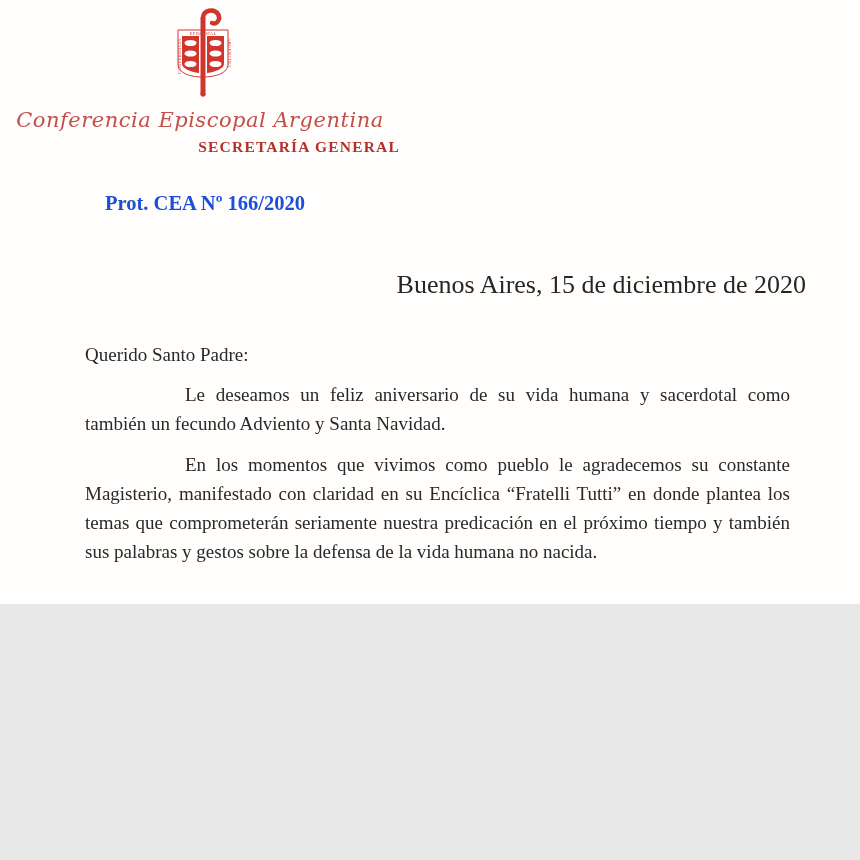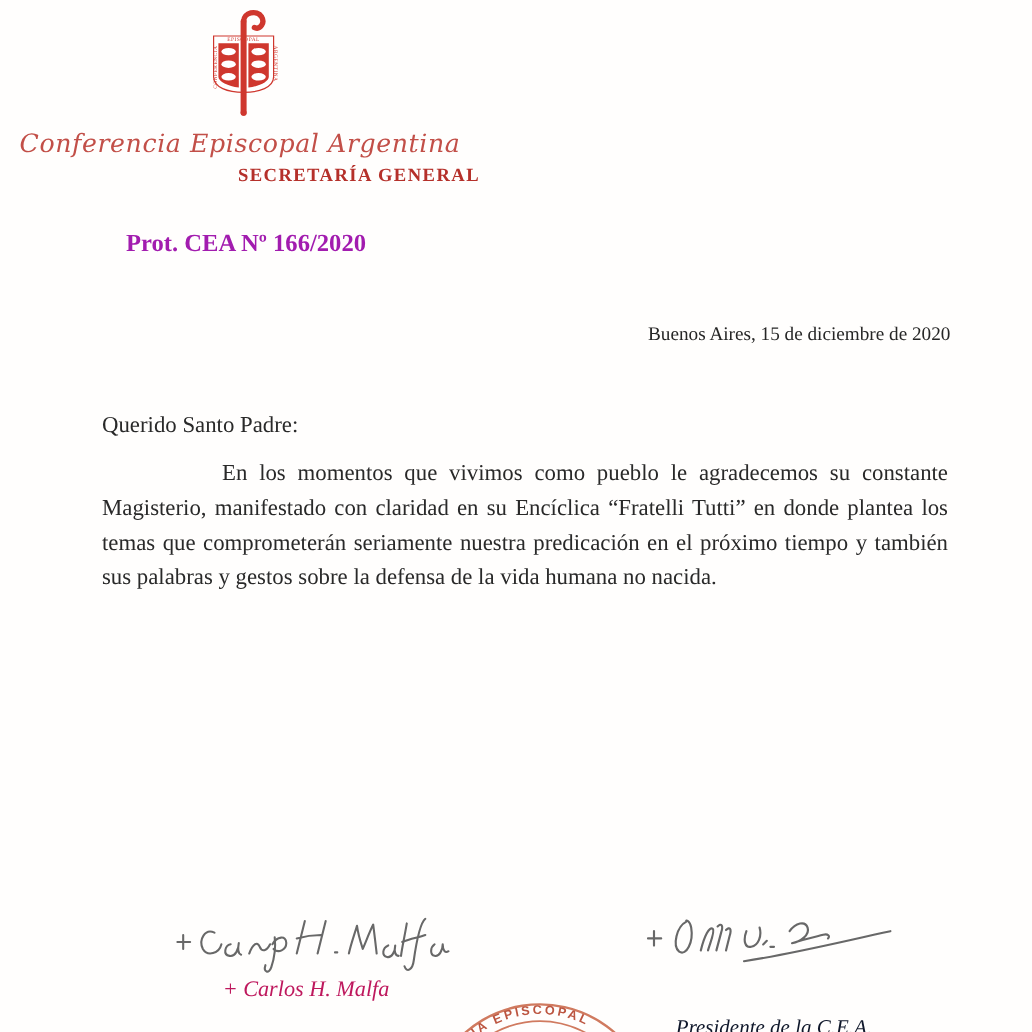--- a/index.html
+++ b/index.html
@@ -1,35 +1,35 @@
 <!DOCTYPE html>
 <html><head>
 <meta charset="utf-8">
 <style>
   html,body{margin:0;padding:0;background:#e8e8e8;}
   .page{
-    position:relative;width:860px;height:860px;margin:0 auto;
+    position:relative;width:860px;height:604px;margin:0 auto;
     background:#fffefd;overflow:hidden;
     font-family:"Liberation Serif","DejaVu Serif",serif;
     color:#262626;
   }
   
   .logo{position:absolute;left:170px;top:6px;width:68px;height:92px;}
   .org-script{
     position:absolute;left:0;top:108px;width:400px;text-align:center;
     font-family:"DejaVu Serif",serif;font-style:italic;
     font-size:21px;letter-spacing:0.5px;color:#c24f48;
   }
   .org-sub{
     position:absolute;left:0;top:138px;width:400px;text-align:right;
     font-weight:bold;font-size:15.5px;letter-spacing:1.2px;color:#b5302a;
   }
   
-  .protocol{position:absolute;left:105px;top:192px;font-size:20.5px;font-weight:bold;color:#a21caf;}
-  .dateline{position:absolute;right:68px;top:270px;font-size:16px;}
+  .protocol{position:absolute;left:105px;top:192px;font-size:20.5px;font-weight:bold;color:#1d4ed8;}
+  .dateline{position:absolute;right:54px;top:270px;font-size:26px;}
   
   .letter-body{position:absolute;left:85px;top:340px;width:705px;}
   .letter-body p{
     margin:0 0 12px 0;font-size:19px;line-height:29px;
     text-align:justify;color:#292929;
   }
   .salutation{text-align:left;margin-bottom:11px !important;}
   .para{text-indent:100px;}
   
   .sig{position:absolute;width:270px;text-align:center;}
@@ -75,20 +75,21 @@
     </svg>
     <div class="org-script">Conferencia Episcopal Argentina</div>
     <div class="org-sub">SECRETARÍA GENERAL</div>
   </div>
 
   <div class="protocol">Prot. CEA Nº 166/2020</div>
   <div class="dateline">Buenos Aires, 15 de diciembre de 2020</div>
 
   <div class="letter-body">
     <p class="salutation">Querido Santo Padre:</p>
+    <p class="para">Le deseamos un feliz aniversario de su vida humana y sacerdotal como también un fecundo Adviento y Santa Navidad.</p>
     <p class="para">En los momentos que vivimos como pueblo le agradecemos su constante Magisterio, manifestado con claridad en su Encíclica “Fratelli Tutti” en donde plantea los temas que comprometerán seriamente nuestra predicación en el próximo tiempo y también sus palabras y gestos sobre la defensa de la vida humana no nacida.</p>
   </div>
 
   <div class="sig sig-left">
     <svg width="250" height="56" viewBox="0 0 250 58">
       <g class="hw">
         <path d="M14,30 h11 M19,24 v12"></path>
         <path d="M46,22 C38,18 32,28 36,36 C40,43 50,40 52,32"></path>
         <path d="M60,32 c-5,1 -7,9 -1,10 c5,1 8,-6 8,-11 c-1,5 -1,9 2,10"></path>
         <path d="M76,40 c3,-8 7,-11 9,-6 c2,5 6,4 9,-2"></path>

